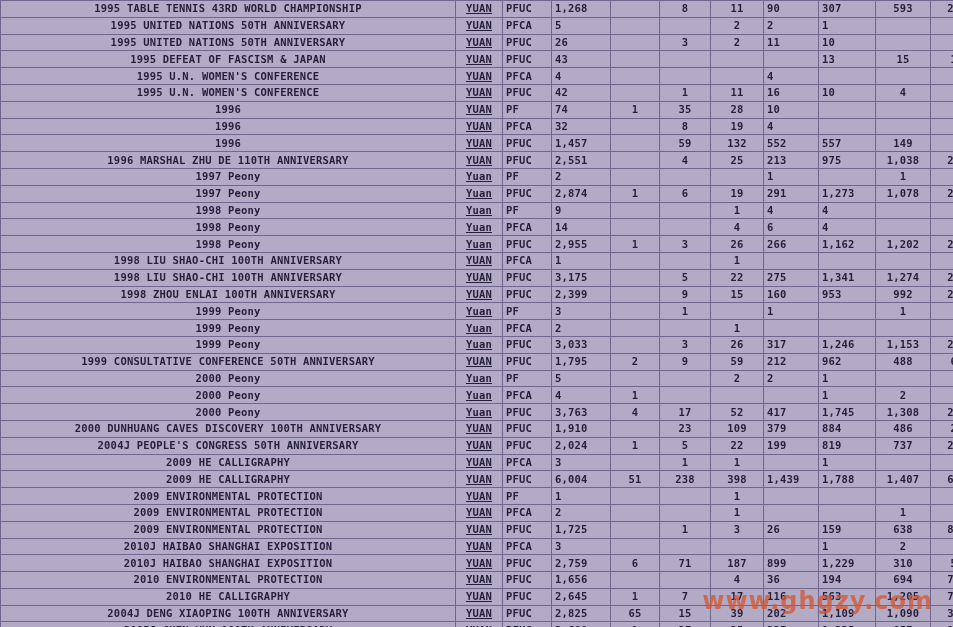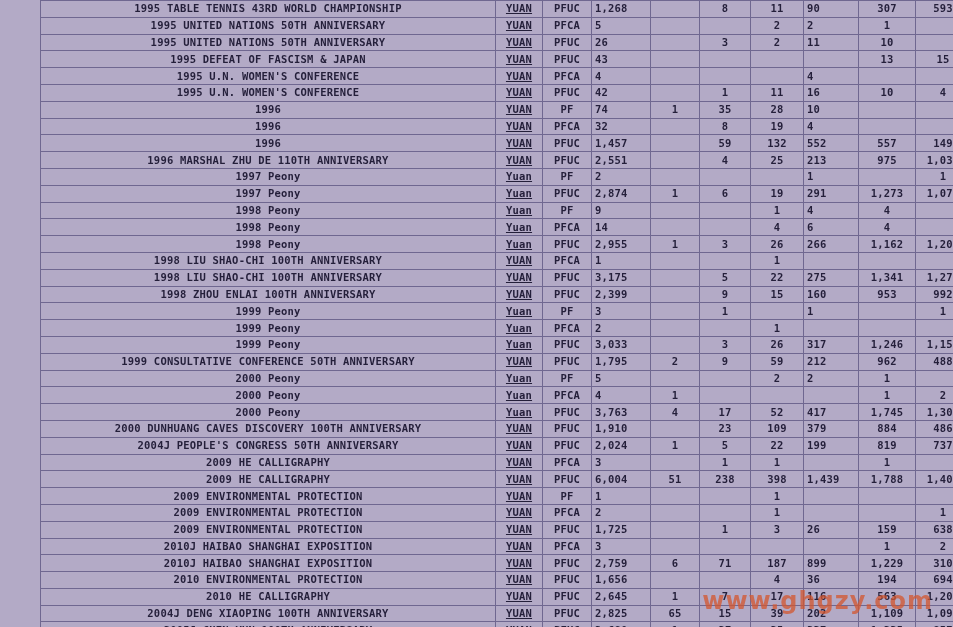--- a/index.html
+++ b/index.html
@@ -13,21 +13,20 @@
     font-family: "DejaVu Sans Mono", monospace;
     color: #2a2540;
     overflow: hidden;
   }
   #sheet {
     position: relative;
     width: 953px;
     height: 627px;
     background: #b3aac6;
     box-sizing: border-box;
-    padding-left: 40px;
   }
   table.grid {
     border-collapse: collapse;
     width: 953px;
     table-layout: fixed;
     background: #b3aac6;
   }
   table.grid td {
     border: 1px solid #6f6790;
     height: 15.8px;
@@ -35,27 +34,27 @@
     padding: 0 3px;
     font-size: 10.5px;
     font-weight: bold;
     white-space: nowrap;
     overflow: hidden;
     color: #241f3a;
     letter-spacing: 0.2px;
   }
   td.c-name   { width: 448px; text-align: center; }
   td.c-unit   { width: 40px;  text-align: center; text-decoration: underline; }
-  td.c-grade  { width: 42px;  text-align: center; }
+  td.c-grade  { width: 42px;  }
   td.c-total  { width: 52px;  text-align: left;  padding-right: 6px; }
   td.c-n1     { width: 42px;  text-align: center; }
   td.c-n2     { width: 44px;  text-align: center; }
   td.c-n3     { width: 46px;  text-align: center; }
   td.c-n4     { width: 48px;  }
-  td.c-n5     { width: 50px;  text-align: center; }
+  td.c-n5     { width: 50px;  text-align: left; }
   td.c-n6     { width: 48px;  text-align: center; }
   td.c-n7     { width: 46px;  text-align: center; }
 
   .watermark {
     position: absolute;
     right: 20px;
     bottom: 12px;
     font-family: "DejaVu Sans", sans-serif;
     font-size: 24px;
     font-weight: bold;

